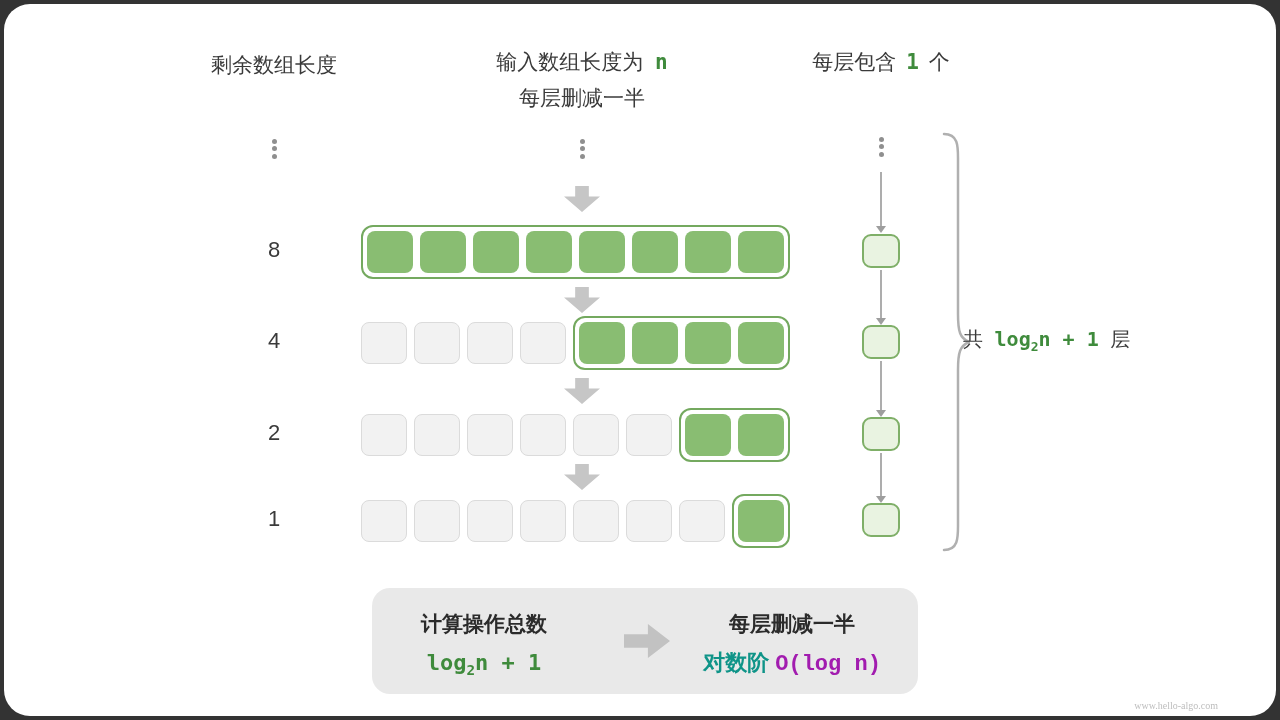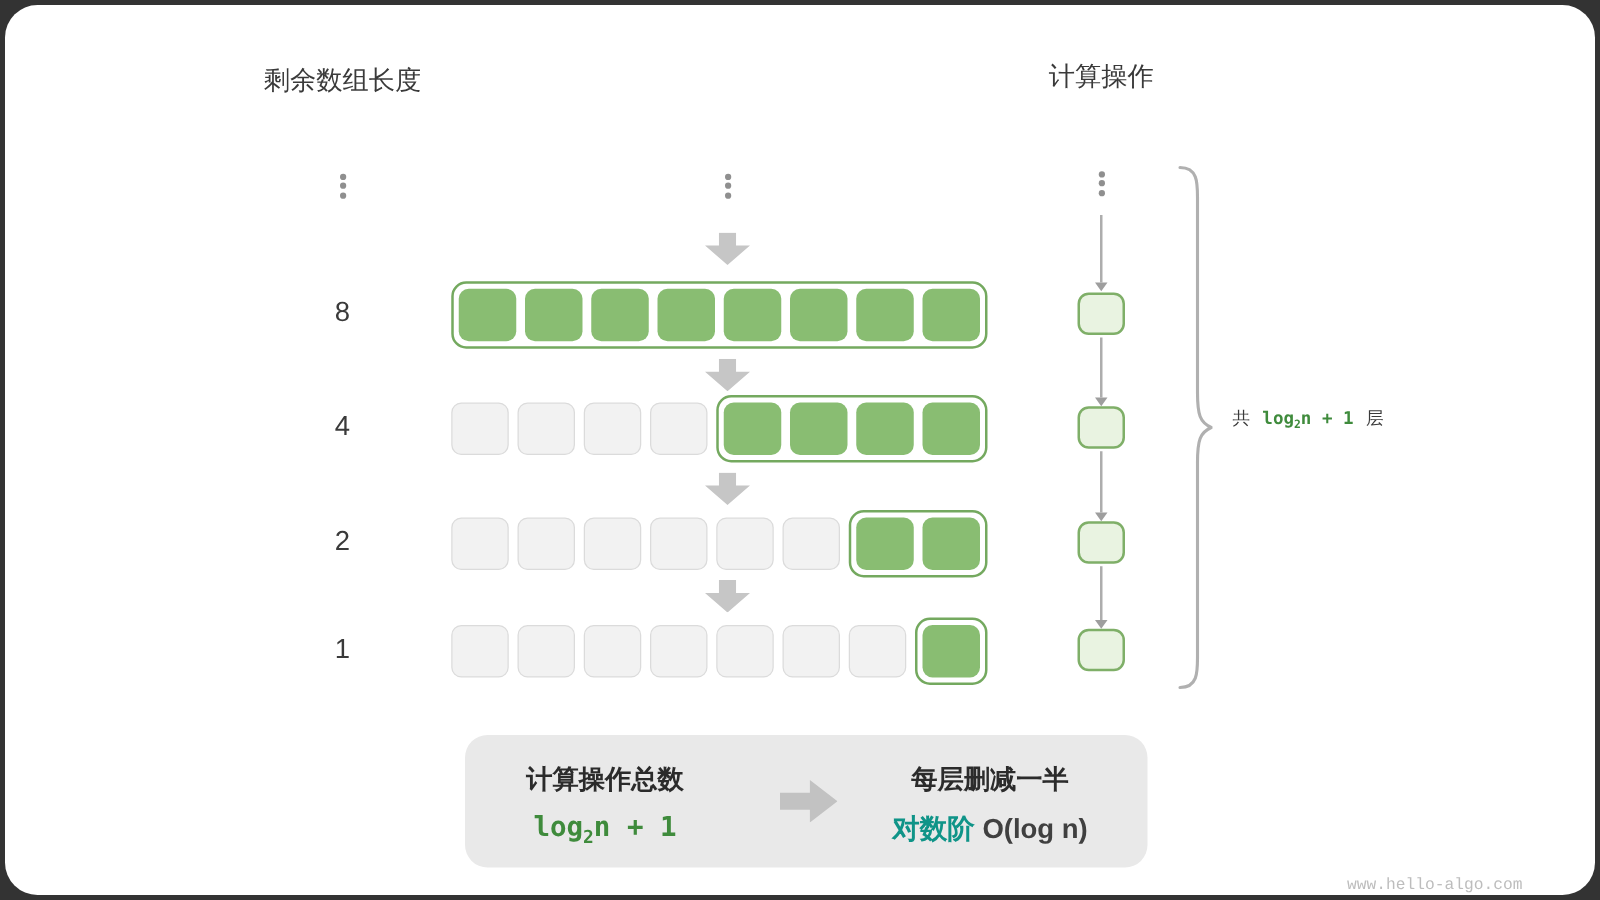--- a/index.html
+++ b/index.html
@@ -2,21 +2,21 @@
 <html><head>
 <meta charset="utf-8">
 <style>
   html,body{margin:0;padding:0;}
   #stage{position:relative;width:1280px;height:720px;background:#333;overflow:hidden;
          font-family:"Liberation Sans",sans-serif;}
   #card{position:absolute;left:4px;top:4px;right:4px;bottom:4px;background:#ffffff;border-radius:26px;}
 
   .hdr{position:absolute;text-align:center;color:#3a3a3a;font-size:21px;line-height:36px;font-weight:500;}
   .mono-g{font-family:"DejaVu Sans Mono",monospace;font-weight:bold;color:#3F8B3C;}
-  .mono-t{font-family:Liberation Sans, sans-serif;font-weight:bold;color:#404040;}
+  .mono-t{font-family:Liberation Mono, monospace;font-weight:bold;color:#a21caf;}
   .cn-t{color:#0F9488;font-weight:bold;}
   sub{font-size:0.65em;}
 
   .dots{position:absolute;width:8px;}
   .dot{width:5px;height:5px;border-radius:50%;background:#8F8F8F;margin:2.5px auto;}
 
   .row-label{position:absolute;width:60px;text-align:center;font-size:22px;color:#3a3a3a;}
 
   .array-row{position:absolute;left:357px;height:55px;display:flex;gap:7px;align-items:center;}
   .cell{width:46px;height:42px;border-radius:8px;}
@@ -27,44 +27,55 @@
   .big-arrow{position:absolute;left:560px;width:36px;height:26px;background:#C6C6C6;
              clip-path:polygon(31% 0,69% 0,69% 40%,100% 40%,50% 100%,0 40%,31% 40%);}
 
   .op-box{position:absolute;left:858px;width:38px;height:34px;border-radius:9px;
           background:#E9F3E1;border:2px solid #7FAF68;box-sizing:border-box;}
   .vline{position:absolute;left:876px;width:2px;background:#ADADAD;}
   .ahead{position:absolute;left:872px;width:0;height:0;border-left:5px solid transparent;
          border-right:5px solid transparent;border-top:7px solid #9E9E9E;}
 
   #brace{position:absolute;left:938px;top:128px;}
-  #brace-label{position:absolute;left:982px;top:322px;font-size:14px;color:#3a3a3a;white-space:nowrap;}
+  #brace-label{position:absolute;left:959px;top:322px;font-size:20px;color:#3a3a3a;white-space:nowrap;}
 
   #summary{position:absolute;left:368px;top:584px;width:546px;height:106px;border-radius:18px;background:#E9E9E9;}
   .sum-title{position:absolute;top:22px;font-size:21px;font-weight:bold;color:#2b2b2b;text-align:center;line-height:28px;}
   .sum-val{position:absolute;top:60px;font-size:22px;text-align:center;line-height:30px;}
   #sum-arrow{position:absolute;left:252px;top:36px;width:46px;height:34px;background:#C2C2C2;
              clip-path:polygon(0 30%,52% 30%,52% 0,100% 50%,52% 100%,52% 70%,0 70%);}
 
-  #watermark{position:absolute;right:58px;top:696px;font-family:Liberation Mono, monospace;
-             font-size:13px;color:#BDBDBD;}
+  #watermark{position:absolute;right:58px;top:696px;font-family:Liberation Serif, serif;
+             font-size:10px;color:#BDBDBD;}
 </style>
 </head>
 <body>
 
 <div id="stage">
   <div id="card">
 
     <div class="hdr" style="left:160px;top:43px;width:220px;">
       <span>剩余数组长度</span>
     </div>
 
+    <div class="hdr" style="left:418px;top:40px;width:320px;">
+      <div>
+        <span>输入数组长度为</span>
+        <span class="mono-g" style="margin-left:6px;">n</span>
+      </div>
+      <div>每层删减一半</div>
+    </div>
 
     <div class="hdr" style="left:760px;top:40px;width:234px;">
-      <div>计算操作</div>
+      <div>
+        <span>每层包含</span>
+        <span class="mono-g" style="margin:0 4px;">1</span>
+        <span>个</span>
+      </div>
     </div>
 
     <div class="dots" style="left:266px;top:132px;">
       <div class="dot"></div>
         <div class="dot"></div>
         <div class="dot"></div>
     </div>
     <div class="dots" style="left:574px;top:132px;">
       <div class="dot"></div>
         <div class="dot"></div>

